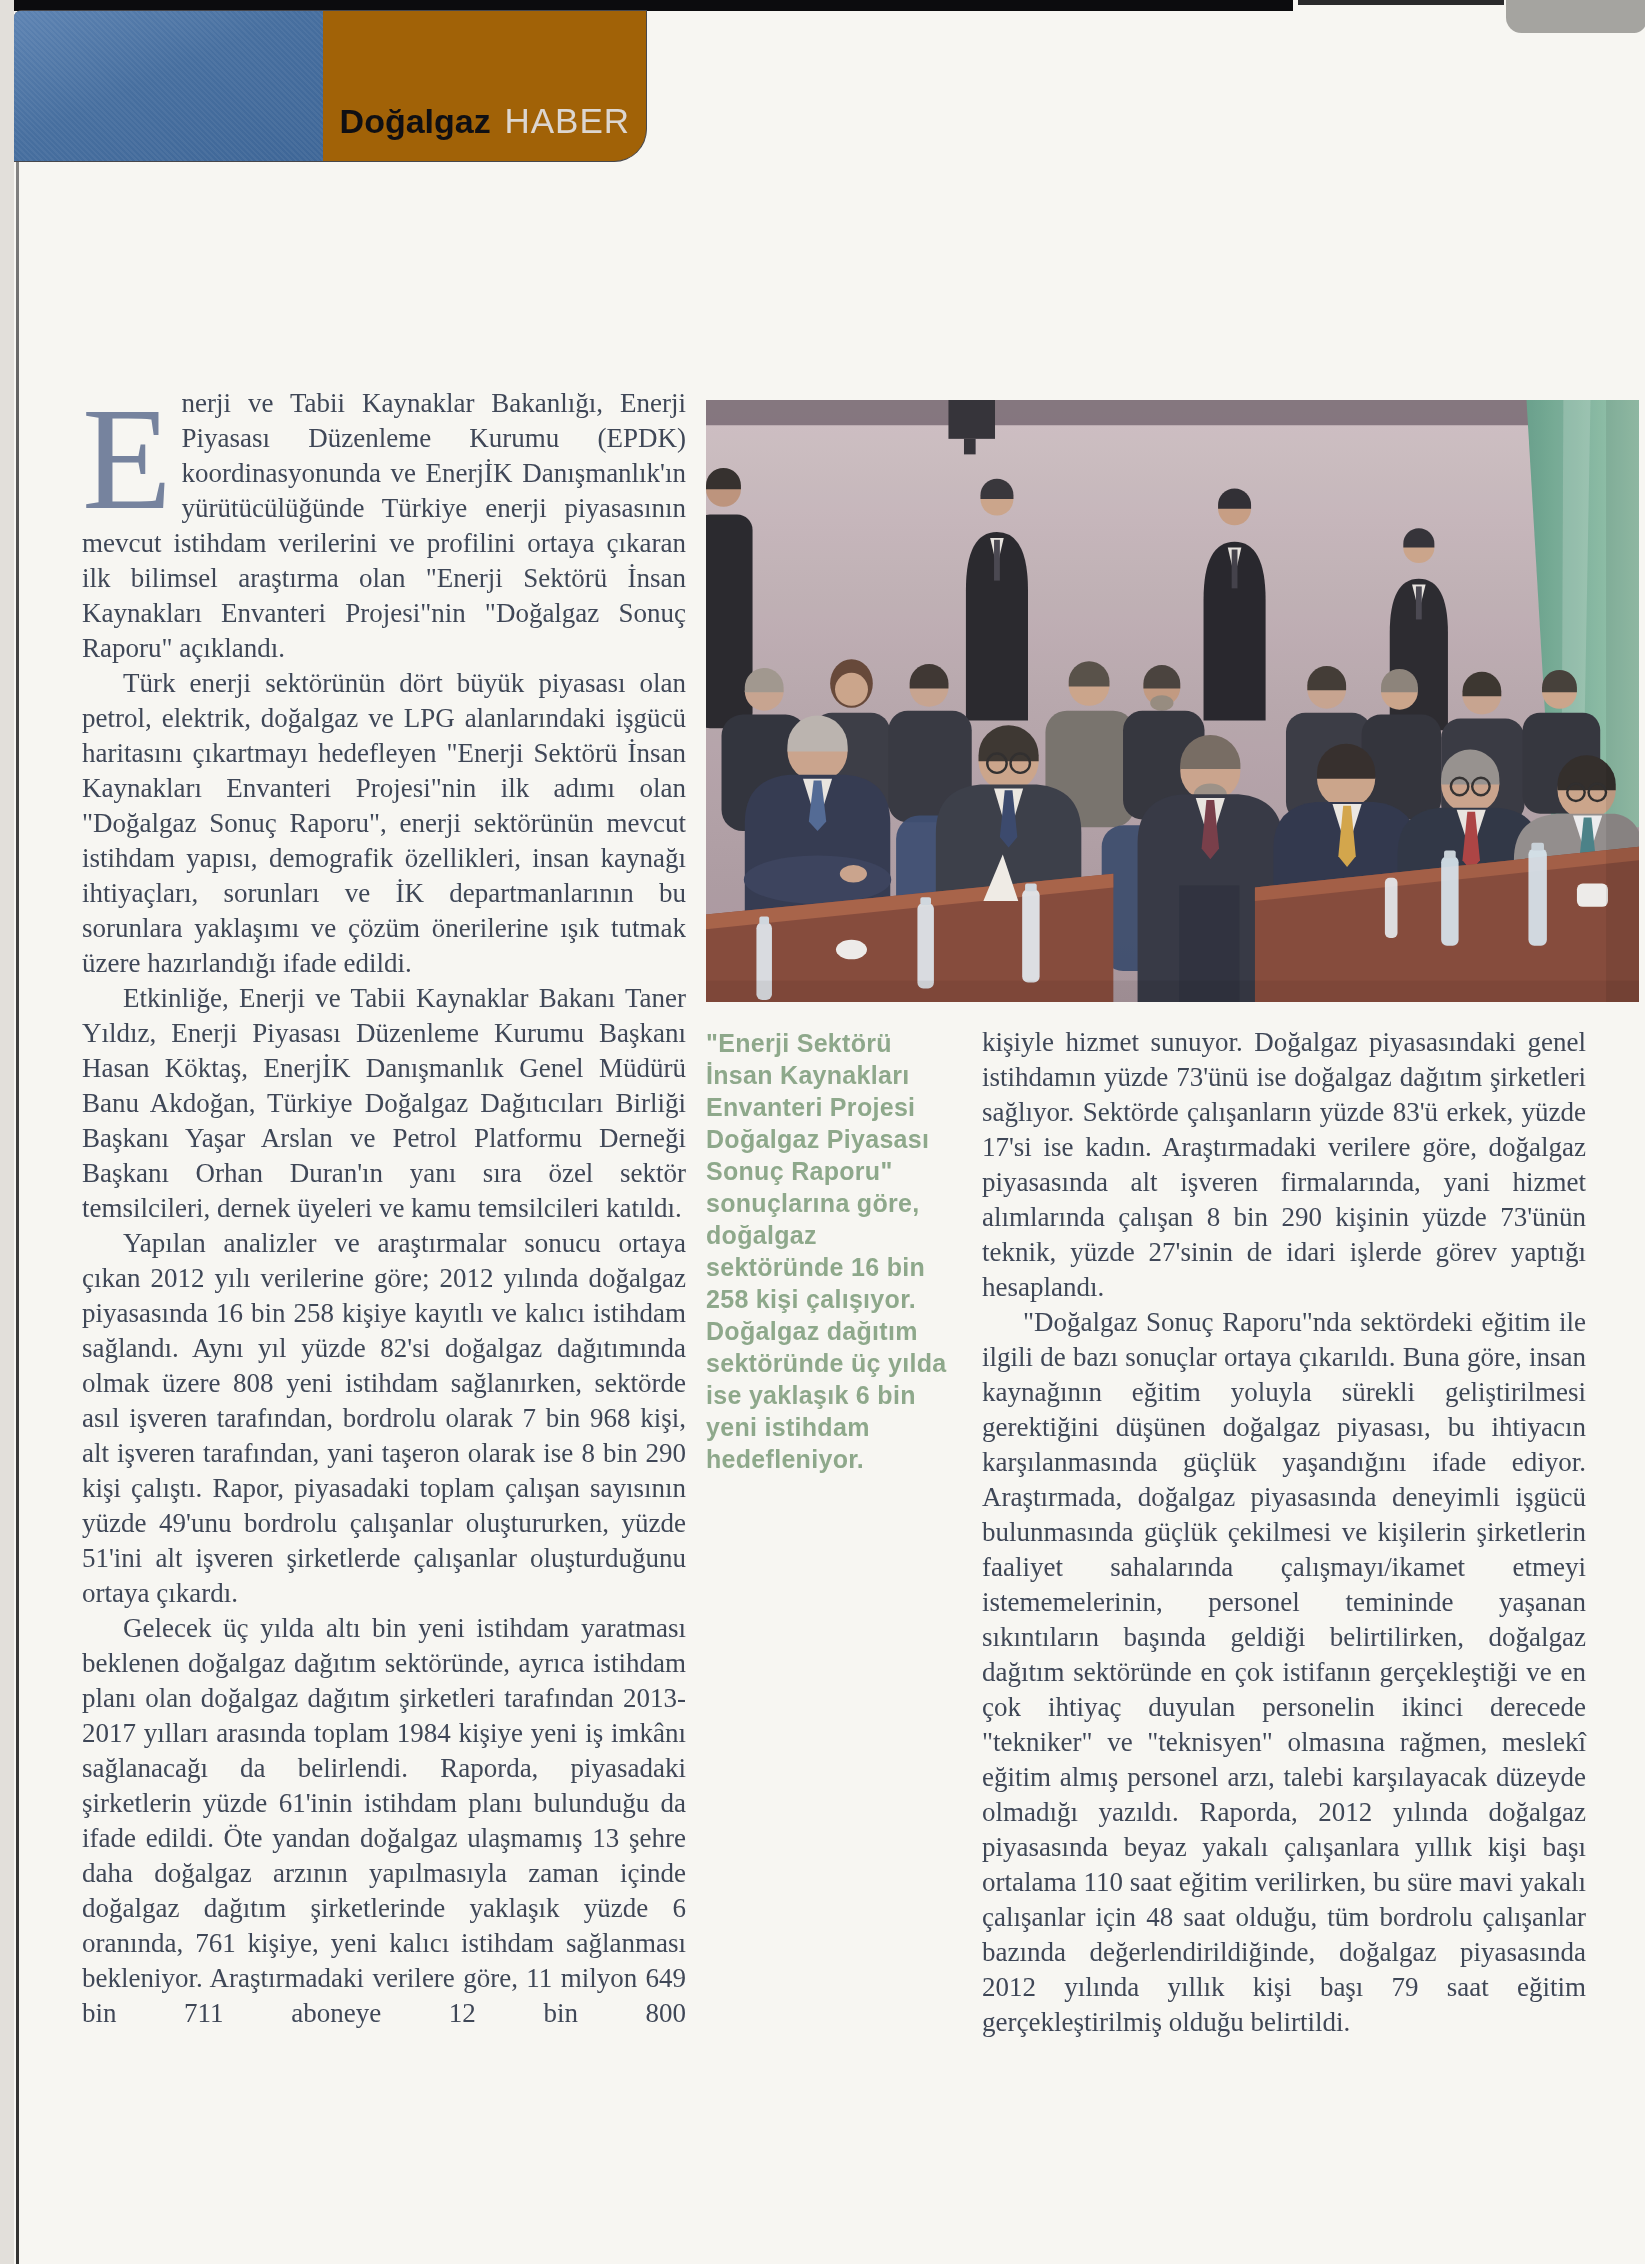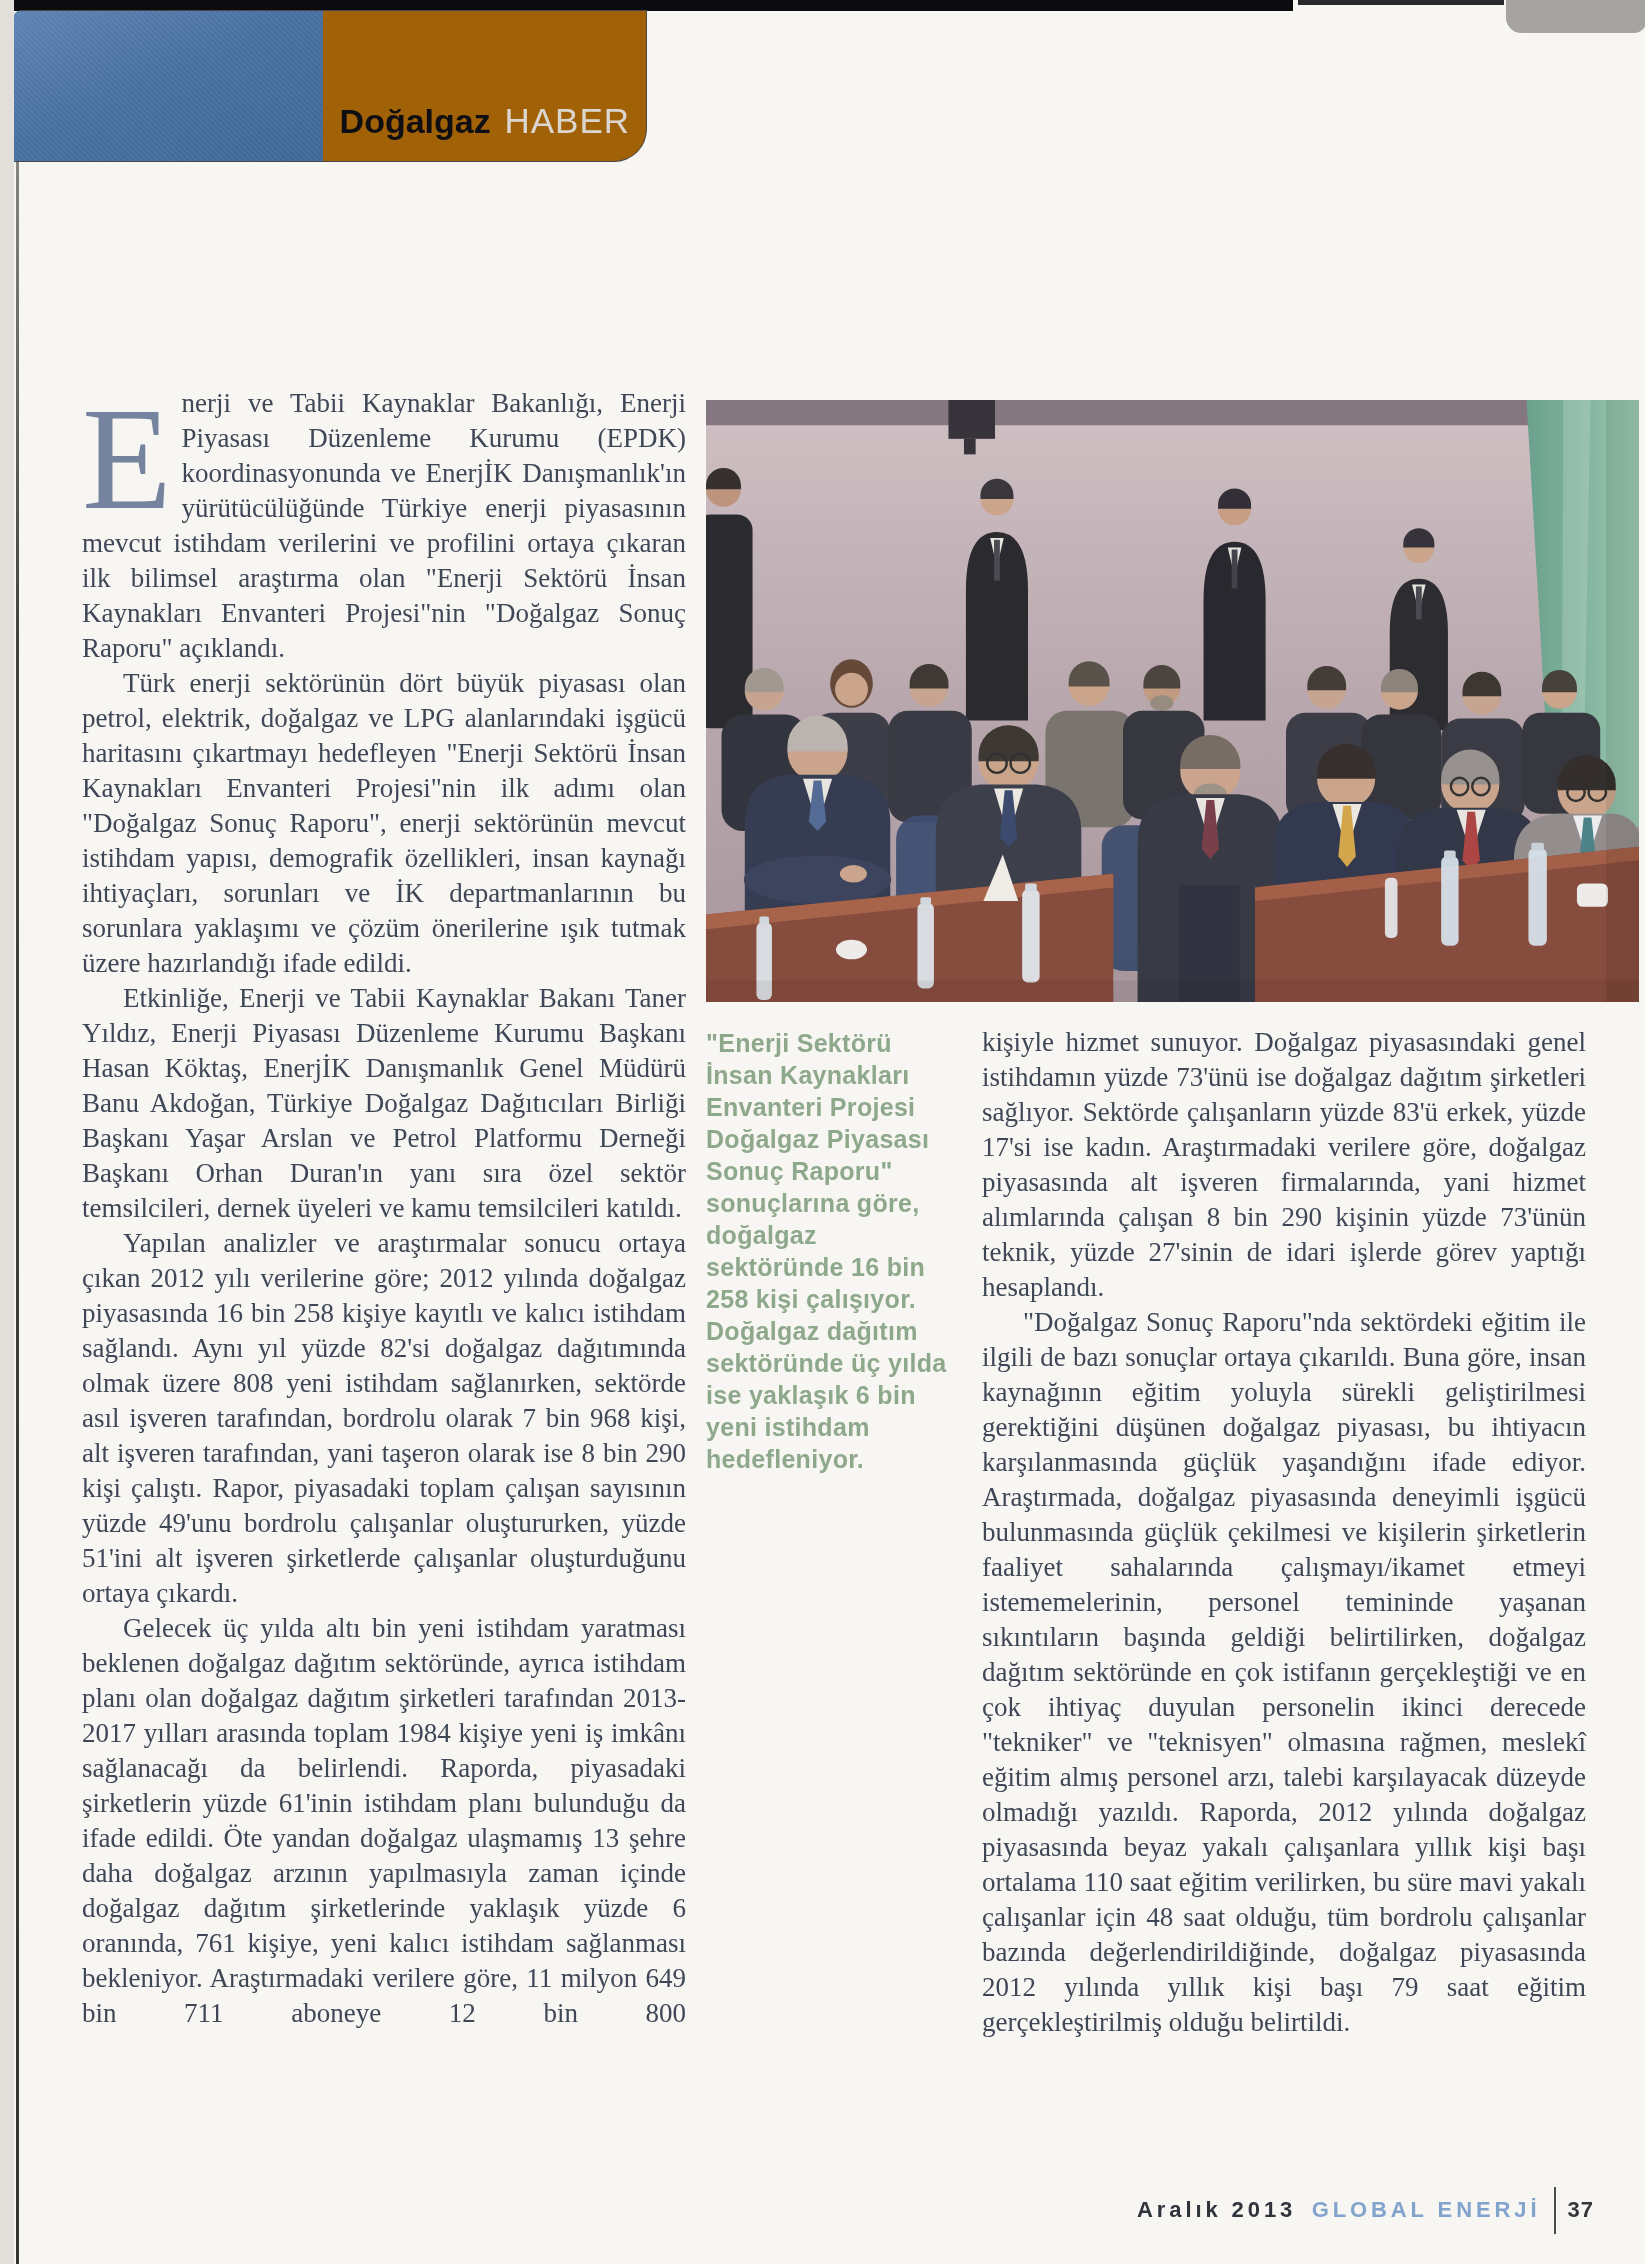--- a/index.html
+++ b/index.html
@@ -312,21 +312,15 @@
     <p class="indent cont">Gelecek üç yılda altı bin yeni istihdam yaratması beklenen doğalgaz dağıtım sektöründe, ayrıca istihdam planı olan doğalgaz dağıtım şirketleri tarafından 2013-2017 yılları arasında toplam 1984 kişiye yeni iş imkânı sağlanacağı da belirlendi. Raporda, piyasadaki şirketlerin yüzde 61'inin istihdam planı bulunduğu da ifade edildi. Öte yandan doğalgaz ulaşmamış 13 şehre daha doğalgaz arzının yapılmasıyla zaman içinde doğalgaz dağıtım şirketlerinde yaklaşık yüzde 6 oranında, 761 kişiye, yeni kalıcı istihdam sağlanması bekleniyor. Araştırmadaki verilere göre, 11 milyon 649 bin 711 aboneye 12 bin 800</p>
   </div>
 
   <div class="pull-quote">"Enerji Sektörü İnsan Kaynakları Envanteri Projesi Doğalgaz Piyasası Sonuç Raporu" sonuçlarına göre, doğalgaz sektöründe 16 bin 258 kişi çalışıyor. Doğalgaz dağıtım sektöründe üç yılda ise yaklaşık 6 bin yeni istihdam hedefleniyor.</div>
 
   <div class="col col-right">
     <p>kişiyle hizmet sunuyor. Doğalgaz piyasasındaki genel istihdamın yüzde 73'ünü ise doğalgaz dağıtım şirketleri sağlıyor. Sektörde çalışanların yüzde 83'ü erkek, yüzde 17'si ise kadın. Araştırmadaki verilere göre, doğalgaz piyasasında alt işveren firmalarında, yani hizmet alımlarında çalışan 8 bin 290 kişinin yüzde 73'ünün teknik, yüzde 27'sinin de idari işlerde görev yaptığı hesaplandı.</p>
     <p class="indent">"Doğalgaz Sonuç Raporu"nda sektördeki eğitim ile ilgili de bazı sonuçlar ortaya çıkarıldı. Buna göre, insan kaynağının eğitim yoluyla sürekli geliştirilmesi gerektiğini düşünen doğalgaz piyasası, bu ihtiyacın karşılanmasında güçlük yaşandığını ifade ediyor. Araştırmada, doğalgaz piyasasında deneyimli işgücü bulunmasında güçlük çekilmesi ve kişilerin şirketlerin faaliyet sahalarında çalışmayı/ikamet etmeyi istememelerinin, personel temininde yaşanan sıkıntıların başında geldiği belirtilirken, doğalgaz dağıtım sektöründe en çok istifanın gerçekleştiği ve en çok ihtiyaç duyulan personelin ikinci derecede "tekniker" ve "teknisyen" olmasına rağmen, meslekî eğitim almış personel arzı, talebi karşılayacak düzeyde olmadığı yazıldı. Raporda, 2012 yılında doğalgaz piyasasında beyaz yakalı çalışanlara yıllık kişi başı ortalama 110 saat eğitim verilirken, bu süre mavi yakalı çalışanlar için 48 saat olduğu, tüm bordrolu çalışanlar bazında değerlendirildiğinde, doğalgaz piyasasında 2012 yılında yıllık kişi başı 79 saat eğitim gerçekleştirilmiş olduğu belirtildi.</p>
   </div>
 
-  <div class="footer">
-    <span class="issue">Aralık 2013</span>
-    <span class="magazine">GLOBAL ENERJİ</span>
-    <span class="divider"></span>
-    <span class="pageno">37</span>
-  </div>
 
 </div>
 
 
 </body></html>

